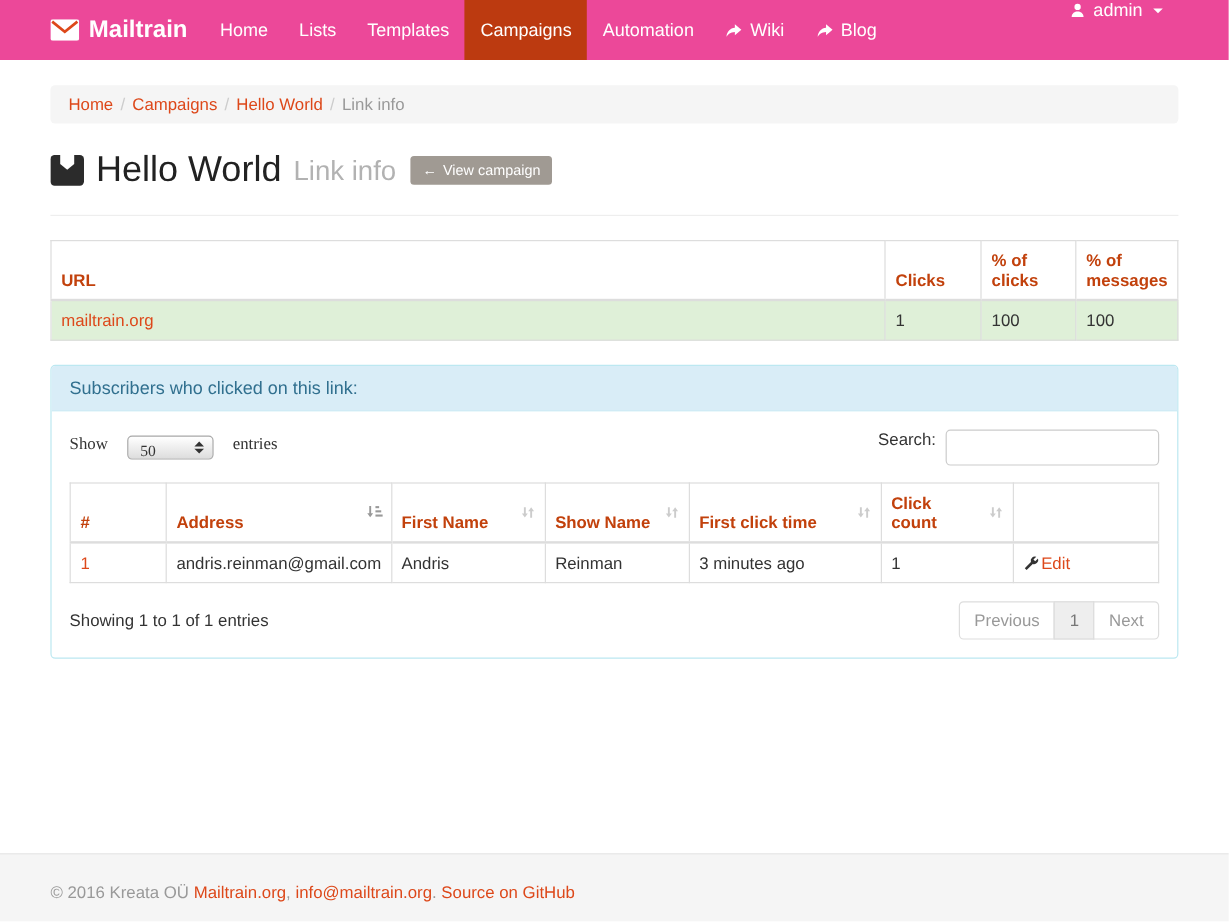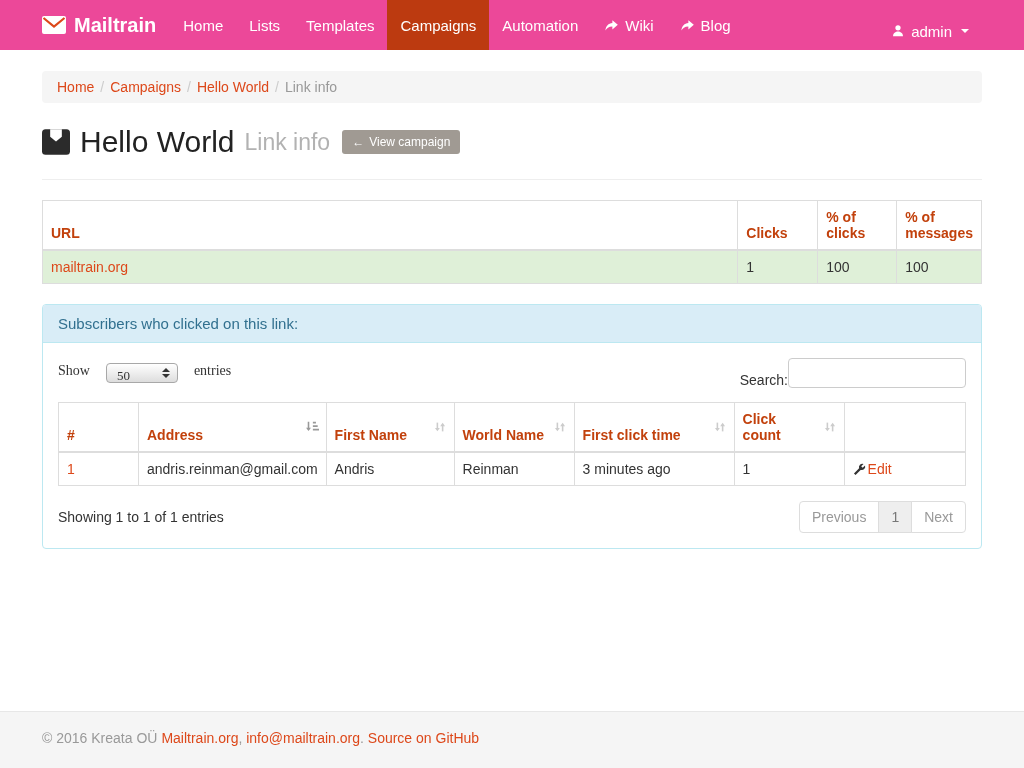--- a/index.html
+++ b/index.html
@@ -11,21 +11,21 @@
   }
   a { text-decoration:none; cursor:pointer; }
 
   
   .navbar { background:#ec4899; height:50px; }
   .nav-inner { width:970px; height:50px; margin:0 auto; padding:0 15px; display:flex; align-items:stretch; }
   .brand { display:flex; align-items:center; gap:8px; color:#fff; font-size:20px; font-weight:bold; padding-right:14px; }
   .nav-items { display:flex; align-items:stretch; }
   .nav-item { display:flex; align-items:center; gap:6px; padding:0 13px; color:#fff; font-size:15px; }
   .nav-item.active { background:#bc3a10; }
-  .nav-right { margin-left:auto; display:flex; align-items:center;margin-top:12px; }
+  .nav-right { margin-left:auto; display:flex; align-items:flex-start; }
   .caret { width:0; height:0; border-left:4px solid transparent; border-right:4px solid transparent; border-top:4px solid #fff; margin-left:3px; }
 
   
   .container { width:940px; margin:0 auto; }
 
   .breadcrumb { background:#f5f5f5; border-radius:4px; padding:8px 15px; margin:21px 0 0; font-size:14px; color:#999; }
   .breadcrumb a { color:#dd481a; }
   .breadcrumb .sep { margin:0 6px; color:#ccc; }
 
   .title-row { display:flex; align-items:center; margin:22px 0 0; }
@@ -47,39 +47,39 @@
   .panel { border:1px solid #bce8f1; border-radius:4px; margin-top:20px; }
   .panel-heading { background:#d9edf7; color:#31708f; padding:10px 15px; font-size:15px; border-bottom:1px solid #bce8f1; border-radius:3px 3px 0 0; }
   .panel-body { padding:15px; }
 
   .dt-controls { display:flex; justify-content:space-between; align-items:center; margin-bottom:14px; }
   .dt-length { display:flex; align-items:flex-start; gap:16px;font-family:Liberation Serif, serif; }
   .select-box { position:relative; width:72px; height:20px; border:1px solid #a8a8a8; border-radius:4px; background:linear-gradient(#ffffff,#dddddd); padding:4px 22px 4px 10px; font-size:13px; color:#333; cursor:pointer; }
   .select-arrows { position:absolute; right:7px; top:50%; transform:translateY(-50%); display:flex; flex-direction:column; gap:2px; }
   .tri-up { width:0; height:0; border-left:4px solid transparent; border-right:4px solid transparent; border-bottom:4px solid #333; }
   .tri-down { width:0; height:0; border-left:4px solid transparent; border-right:4px solid transparent; border-top:4px solid #333; }
-  .dt-search { display:flex; align-items:flex-end; gap:0; }
+  .dt-search { display:flex; align-items:flex-start; gap:8px; }
   .dt-search input { width:178px; height:30px; border:1px solid #ccc; border-radius:4px; padding:4px 8px; font-size:14px; font-family:inherit; }
 
   table.tbl thead th.sortable { padding-right:26px; position:relative; cursor:pointer; }
   .sort-icon { position:absolute; right:7px; top:50%; transform:translateY(-50%); display:inline-flex; }
 
   .edit-cell { white-space:nowrap; }
   .wrench { vertical-align:-2px; margin-right:2px; }
 
   .dt-footer { display:flex; justify-content:space-between; align-items:center; margin-top:15px; }
   .pagination { display:flex; }
   .page-btn { border:1px solid #ddd; background:#fff; color:#999; padding:7px 12px; margin-left:-1px; font-size:14px; }
   .page-btn.first { border-radius:4px 0 0 4px; margin-left:0; }
   .page-btn.last { border-radius:0 4px 4px 0; }
   .page-btn.current { background:#eee; color:#777; }
 
   
   footer.site-footer { position:absolute; left:0; right:0; bottom:0; height:57px; background:#f5f5f5; border-top:1px solid #e7e7e7; }
-  .footer-inner { width:940px; margin:0 auto; padding-top:18px; font-size:14px; color:#999; }
+  .footer-inner { width:940px; margin:5px auto; padding-top:18px; font-size:14px; color:#999; }
   .footer-inner a { color:#dd481a; }
   .footer-inner .copy { margin-right:4px; }
 </style>
 </head>
 <body>
 
 <nav class="navbar">
   <div class="nav-inner">
     <a class="brand">
       <span style="display:inline-flex">
@@ -225,21 +225,21 @@
               <span class="sort-icon">
                 <svg width="14" height="14" viewBox="0 0 16 16">
                     <path d="M5 3 V11" stroke="#ccc" stroke-width="1.8" fill="none"></path>
                     <path d="M2.2 9 L5 12.8 L7.8 9 Z" fill="#ccc"></path>
                     <path d="M11 13 V5" stroke="#ccc" stroke-width="1.8" fill="none"></path>
                     <path d="M8.2 7 L11 3.2 L13.8 7 Z" fill="#ccc"></path>
                   </svg>
               </span>
             </th>
             <th class="sortable" style="width:120px">
-              <span>World Name</span>
+              <span>Show Name</span>
               <span class="sort-icon">
                 <svg width="14" height="14" viewBox="0 0 16 16">
                     <path d="M5 3 V11" stroke="#ccc" stroke-width="1.8" fill="none"></path>
                     <path d="M2.2 9 L5 12.8 L7.8 9 Z" fill="#ccc"></path>
                     <path d="M11 13 V5" stroke="#ccc" stroke-width="1.8" fill="none"></path>
                     <path d="M8.2 7 L11 3.2 L13.8 7 Z" fill="#ccc"></path>
                   </svg>
               </span>
             </th>
             <th class="sortable" style="width:160px">

